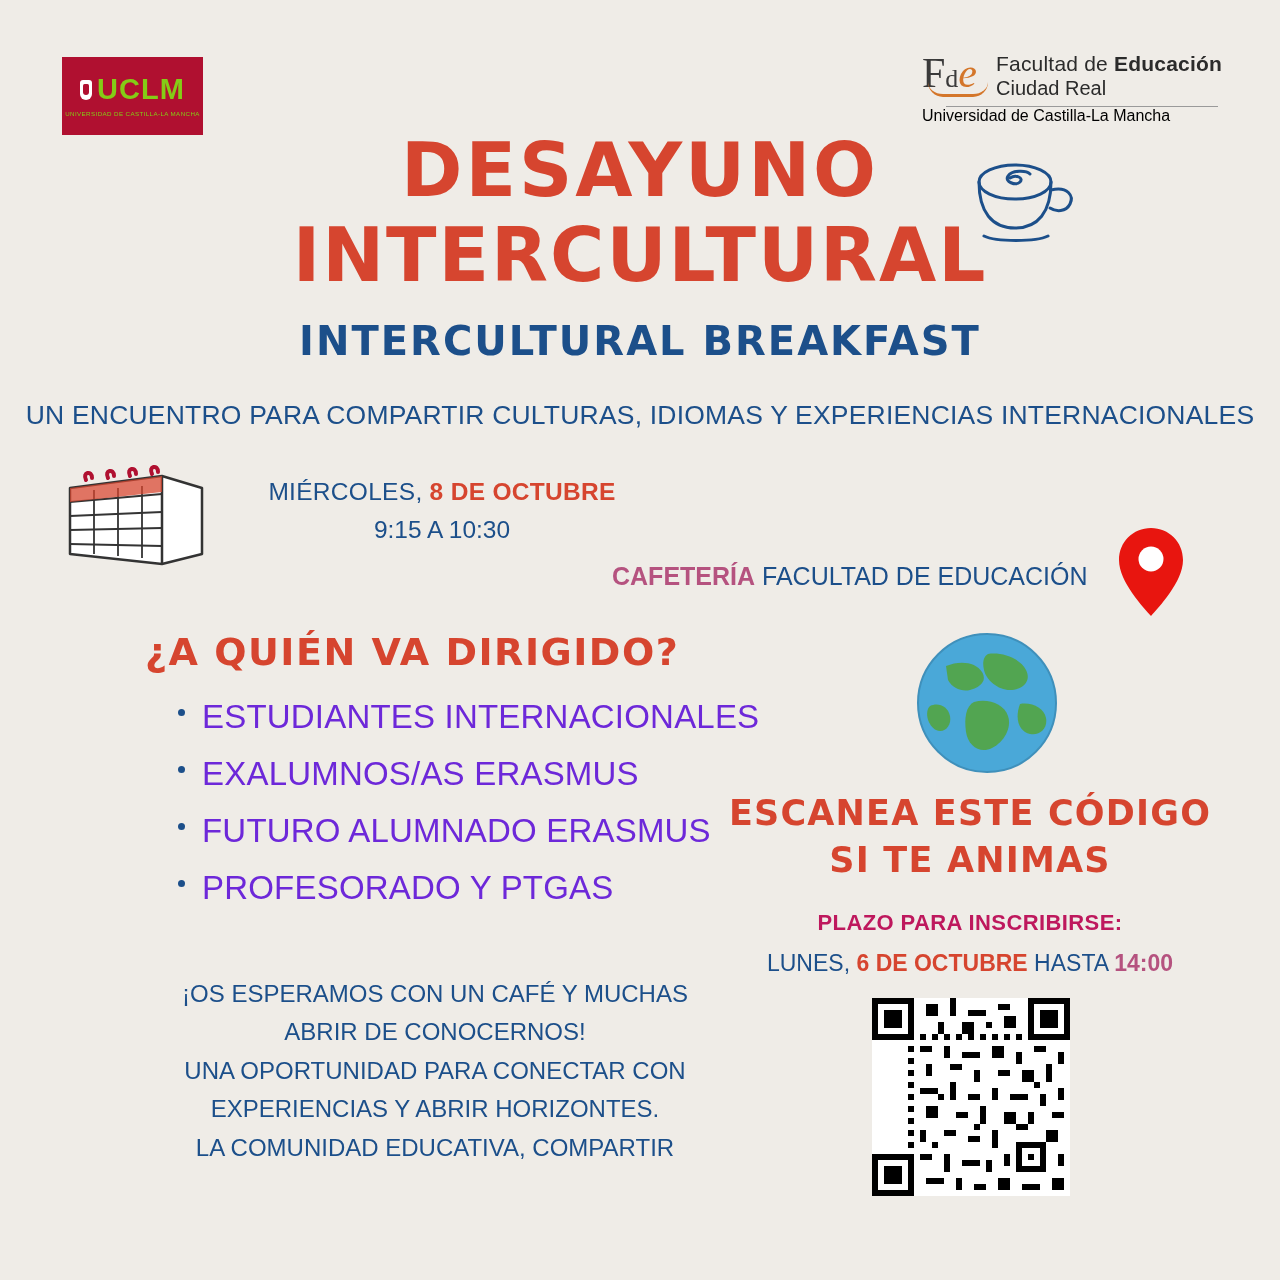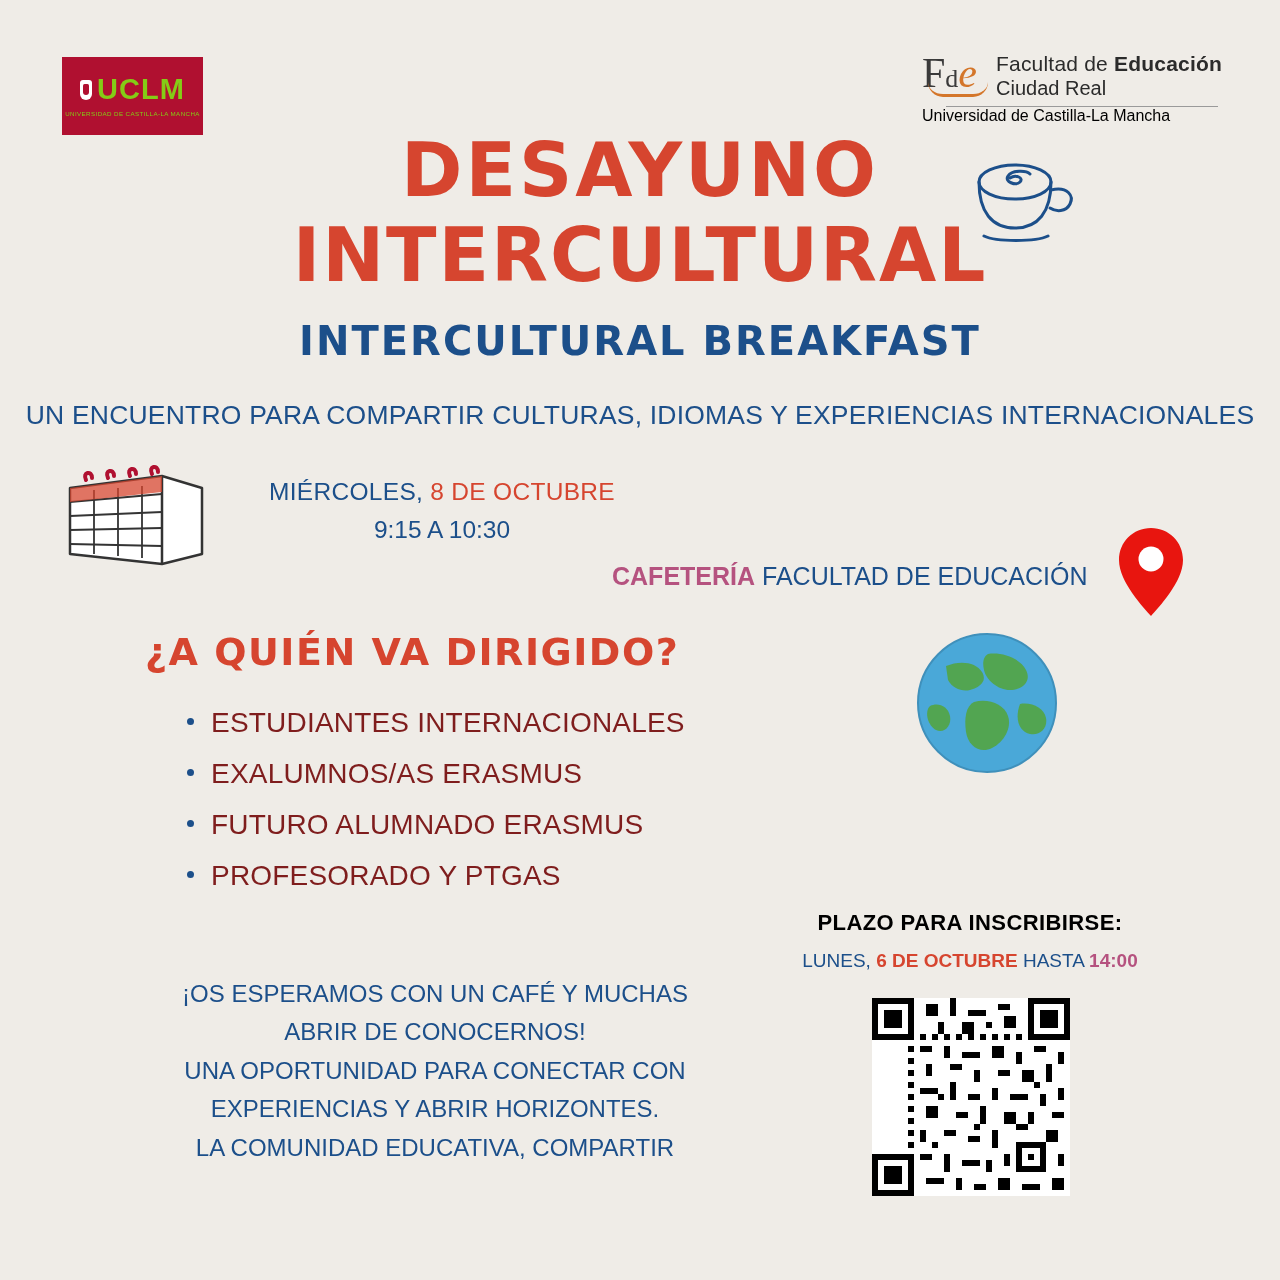--- a/index.html
+++ b/index.html
@@ -185,21 +185,21 @@
     width: 420px;
     text-align: center;
     color: #1c4f8a;
   }
   .date-line1 {
     font-size: 24.5px;
     letter-spacing: 0.3px;
   }
   .date-line1 .accent {
     color: #d6452f;
-    font-weight: normal;
+    font-weight: bold;
   }
   .date-line2 {
     margin-top: 10px;
     font-size: 24.5px;
   }
 
   
   .place {
     position: absolute;
     left: 612px;
@@ -227,24 +227,24 @@
     color: #d6452f;
     font-family: "DejaVu Sans", sans-serif;
     font-weight: bold;
     font-size: 38px;
     letter-spacing: 1.5px;
   }
   .audience-list {
     position: absolute;
     left: 150px;
     top: 698px;
-    margin: 9px;
+    margin: 0;
     padding: 0 0 0 28px;
-    color: #7f1d1d;
-    font-size: 28px;
+    color: #6d28d9;
+    font-size: 33px;
     list-style: none;
   }
   .audience-list li {
     position: relative;
     margin-bottom: 19px;
     padding-left: 24px;
     letter-spacing: 0.2px;
   }
   .audience-list li::before {
     content: "";
@@ -280,33 +280,33 @@
     line-height: 1.35;
     letter-spacing: 1.2px;
   }
 
   .deadline-title {
     position: absolute;
     left: 720px;
     top: 910px;
     width: 500px;
     text-align: center;
-    color: #000000;
+    color: #be185d;
     font-weight: bold;
     font-size: 22px;
     letter-spacing: 0.4px;
   }
   .deadline-line {
     position: absolute;
     left: 700px;
     top: 950px;
     width: 540px;
     text-align: center;
     color: #1c4f8a;
-    font-size: 19px;
+    font-size: 23px;
   }
   .deadline-line .red { color: #d6452f; font-weight: bold; }
   .deadline-line .pink { color: #b5527f; font-weight: bold; }
 
   
   .qr {
     position: absolute;
     left: 872px;
     top: 998px;
     width: 198px;
@@ -417,20 +417,24 @@
       <circle cx="71" cy="71" r="69" fill="#4aa8d8"></circle>
       <path d="M30 34 C44 28 60 30 66 40 C72 50 62 56 54 58 C46 60 36 56 32 48 Z" fill="#52a551"></path>
       <path d="M72 22 C86 20 104 26 110 38 C116 50 106 58 94 58 C82 58 70 48 68 38 C66 30 68 24 72 22 Z" fill="#52a551"></path>
       <path d="M58 70 C72 66 88 72 92 84 C96 96 88 110 76 116 C64 122 52 114 50 100 C48 86 50 74 58 70 Z" fill="#52a551"></path>
       <path d="M104 72 C116 70 128 76 130 86 C132 96 124 104 114 102 C104 100 98 88 104 72 Z" fill="#52a551"></path>
       <path d="M14 74 C22 70 32 74 34 84 C36 94 28 102 20 98 C12 94 8 80 14 74 Z" fill="#52a551"></path>
       <circle cx="71" cy="71" r="69" fill="none" stroke="#3f90bb" stroke-width="2"></circle>
     </svg>
   </div>
 
+  <div class="scan-text">
+    <div>ESCANEA ESTE CÓDIGO</div>
+    <div>SI TE ANIMAS</div>
+  </div>
 
   <div class="deadline-title">PLAZO PARA INSCRIBIRSE:</div>
   <div class="deadline-line"><span>LUNES, </span><span class="red">6 DE OCTUBRE</span><span> HASTA </span><span class="pink">14:00</span></div>
 
   <div class="qr">
     <svg viewBox="0 0 33 33" width="198" height="198" shape-rendering="crispEdges">
       <rect width="33" height="33" fill="#ffffff"></rect>
       <g fill="#000000">
 
         <rect x="0" y="0" width="7" height="1"></rect>

